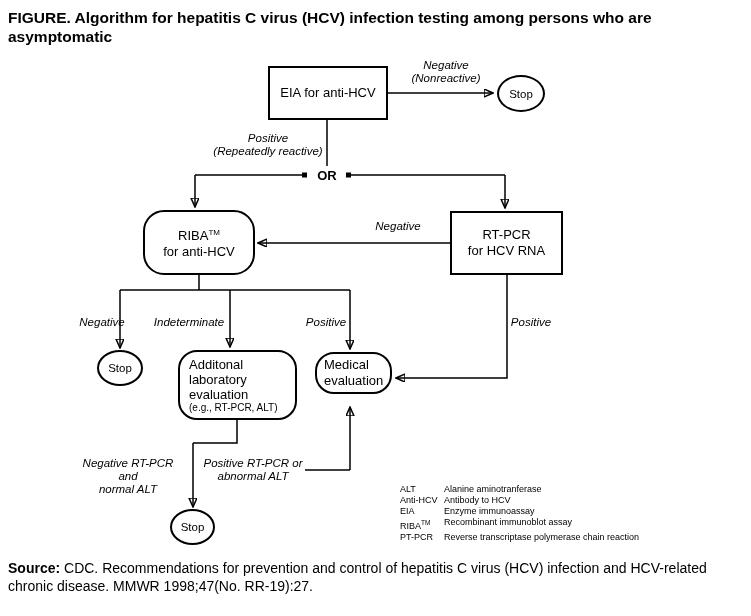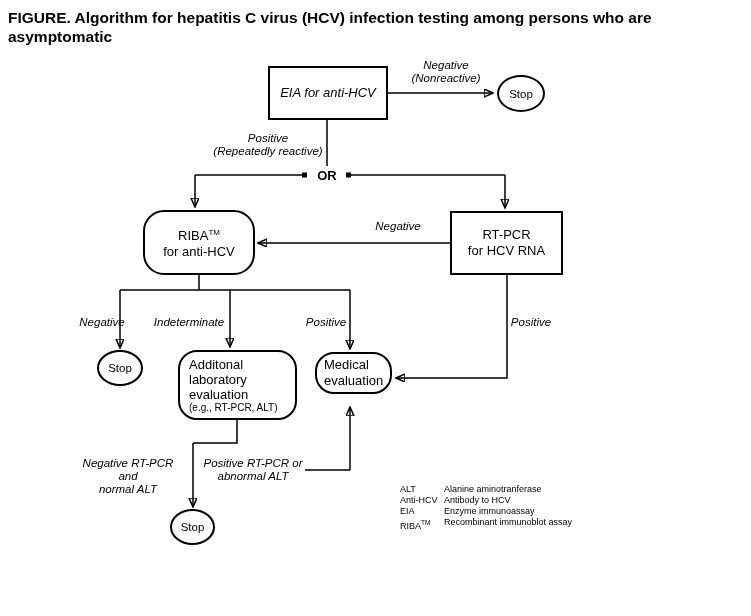--- a/index.html
+++ b/index.html
@@ -76,21 +76,21 @@
     <path d="M350,290 V349" marker-end="url(#arrow)"></path>
     <path d="M507,275 V378 H396" marker-end="url(#arrow)"></path>
     <path d="M237,420 V443 H193"></path>
     <path d="M193,443 V507" marker-end="url(#arrow)"></path>
     <path d="M305,470 H350"></path>
     <path d="M350,470 V407" marker-end="url(#arrow)"></path>
   </svg>
 
   <div class="title">FIGURE. Algorithm for hepatitis C virus (HCV) infection testing among persons who are asymptomatic</div>
 
-  <div class="node" style="left:268px; top:66px; width:120px; height:54px;font-style:italic;">
+  <div class="node" style="left:268px; top:66px; width:120px; height:54px;">
     <div>EIA for anti-HCV</div>
   </div>
 
   <div class="node" style="left:143px; top:210px; width:112px; height:65px;border-radius:21px;">
     <div><span>RIBA</span><sup class="tm">TM</sup></div>
     <div>for anti-HCV</div>
   </div>
 
   <div class="node" style="left:450px; top:211px; width:113px; height:64px;">
     <div>RT-PCR</div>
@@ -158,16 +158,23 @@
       <span>Antibody to HCV</span>
     </div>
     <div class="legend-row">
       <span class="legend-term">EIA</span>
       <span>Enzyme immunoassay</span>
     </div>
     <div class="legend-row">
       <span class="legend-term"><span>RIBA</span><sup class="tm">TM</sup></span>
       <span>Recombinant immunoblot assay</span>
     </div>
+    <div class="legend-row">
+      <span class="legend-term">PT-PCR</span>
+      <span>Reverse transcriptase polymerase chain reaction</span>
+    </div>
   </div>
 
+  <div class="source">
+    <span class="src-label">Source:</span><span> CDC. Recommendations for prevention and control of hepatitis C virus (HCV) infection and HCV-related chronic disease. MMWR 1998;47(No. RR-19):27.</span>
+  </div>
 
 </div>
 
 </body></html>

